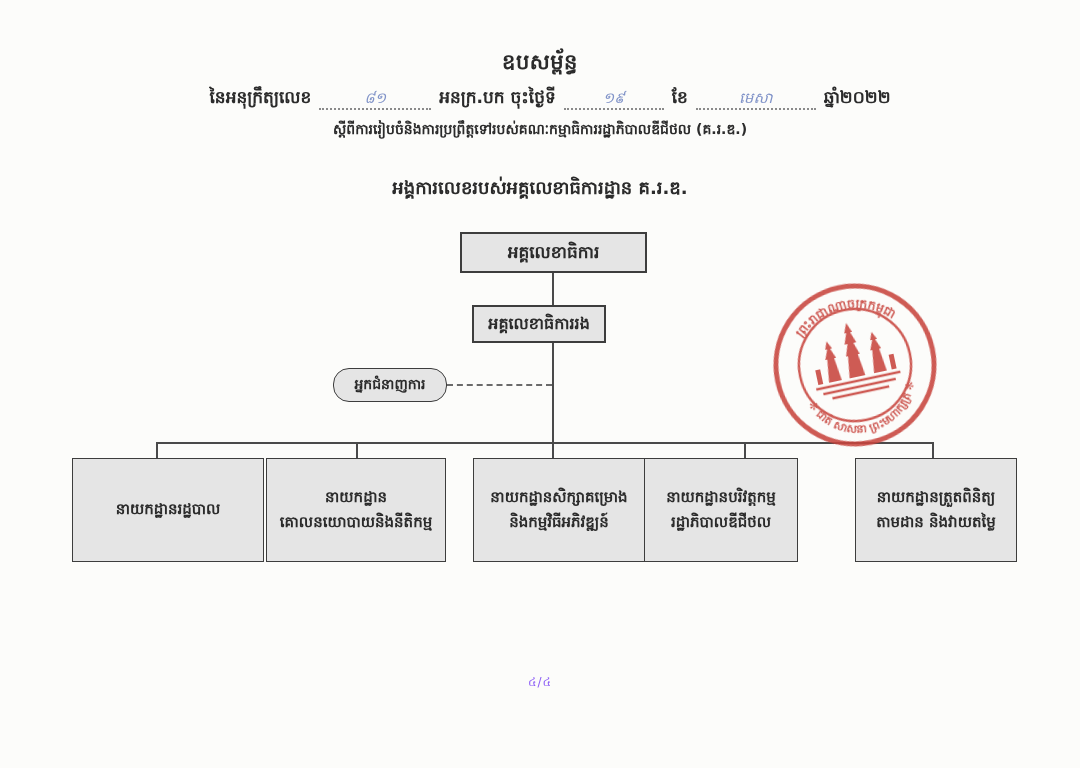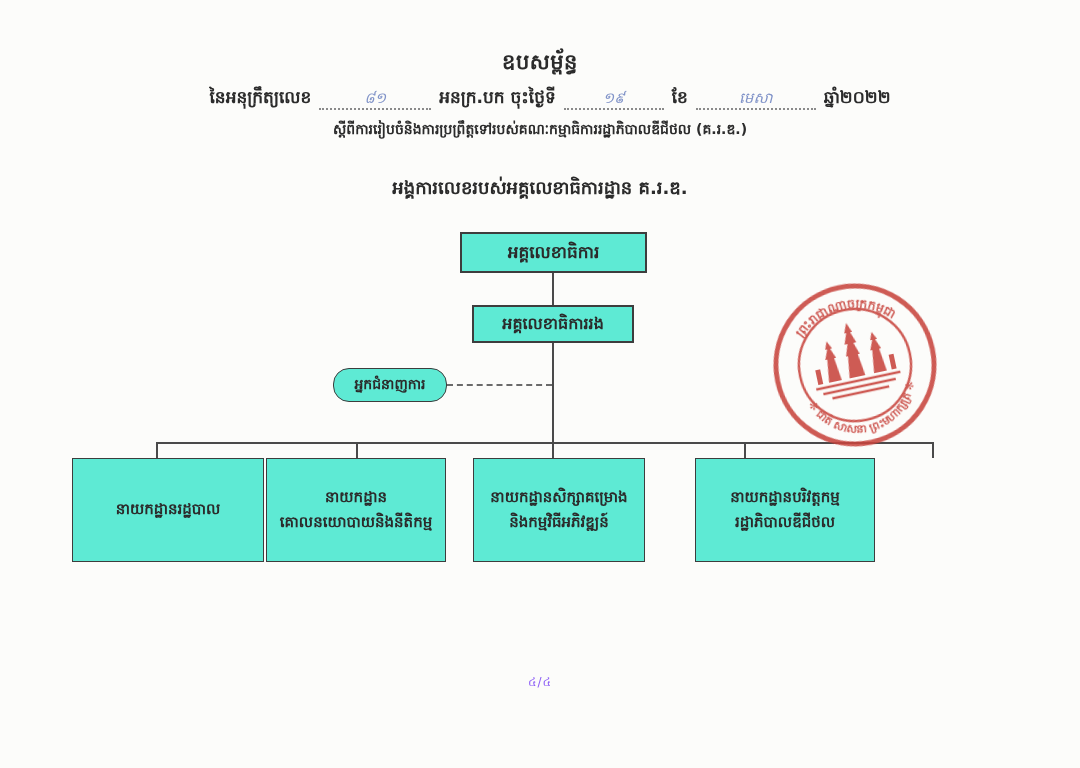--- a/index.html
+++ b/index.html
@@ -31,36 +31,36 @@
     line-height:1.1;
     vertical-align:baseline;
   }
   .blank.b1{min-width:96px;}
   .blank.b2{min-width:84px;}
   .blank.b3{min-width:104px;}
   
   .obox{
     position:absolute;
     border:2px solid #3d3d3d;
-    background:#5eead4;
+    background:#e5e5e5;
     display:flex;flex-direction:column;
     align-items:center;justify-content:center;
     text-align:center;
     box-sizing:border-box;
     line-height:1.7;
   }
   .obox .l{display:block;width:100%;}
   .box-sg   {left:460px;top:232px;width:187px;height:41px;font-size:17px;font-weight:bold;}
-  .box-dsg  {left:472px;top:305px;width:162px;height:38px;font-size:16px;font-weight:bold;}
+  .box-dsg  {left:472px;top:305px;width:134px;height:38px;font-size:16px;font-weight:bold;}
   .box-spec {left:333px;top:368px;width:114px;height:34px;font-size:14px;font-weight:600;border-width:1.5px;border-radius:16px;}
   .dept{top:458px;height:104px;font-size:15px;font-weight:600;border-width:1.5px;}
   .dept-1{left:72px;width:192px;}
   .dept-2{left:266px;width:180px;align-items:flex-end;}
   .dept-3{left:473px;width:172px;}
-  .dept-4{left:695px;width:180px;}
+  .dept-4{left:644px;width:154px;}
   .dept-5{left:855px;width:162px;}
   
   .conn{position:absolute;background:#4a4a4a;}
   .vline{width:1.5px;}
   .hline{height:1.5px;}
   .dashline{
     position:absolute;
     border-top:2px dashed #6a6a6a;
     height:0;
   }
@@ -119,20 +119,24 @@
     <span class="l">គោលនយោបាយនិងនីតិកម្ម</span>
   </div>
   <div class="obox dept dept-3">
     <span class="l">នាយកដ្ឋានសិក្សាគម្រោង</span>
     <span class="l">និងកម្មវិធីអភិវឌ្ឍន៍</span>
   </div>
   <div class="obox dept dept-4">
     <span class="l">នាយកដ្ឋានបរិវត្តកម្ម</span>
     <span class="l">រដ្ឋាភិបាលឌីជីថល</span>
   </div>
+  <div class="obox dept dept-5">
+    <span class="l">នាយកដ្ឋានត្រួតពិនិត្យ</span>
+    <span class="l">តាមដាន និងវាយតម្លៃ</span>
+  </div>
 
   <div class="conn vline" style="left:552px;top:273px;height:32px;"></div>
   <div class="conn vline" style="left:552px;top:343px;height:99px;"></div>
   <div class="dashline" style="left:447px;top:384px;width:105px;"></div>
   <div class="conn hline" style="left:156px;top:442px;width:778px;"></div>
   <div class="conn vline" style="left:156px;top:442px;height:16px;"></div>
   <div class="conn vline" style="left:356px;top:442px;height:16px;"></div>
   <div class="conn vline" style="left:552px;top:442px;height:16px;"></div>
   <div class="conn vline" style="left:744px;top:442px;height:16px;"></div>
   <div class="conn vline" style="left:932px;top:442px;height:16px;"></div>

